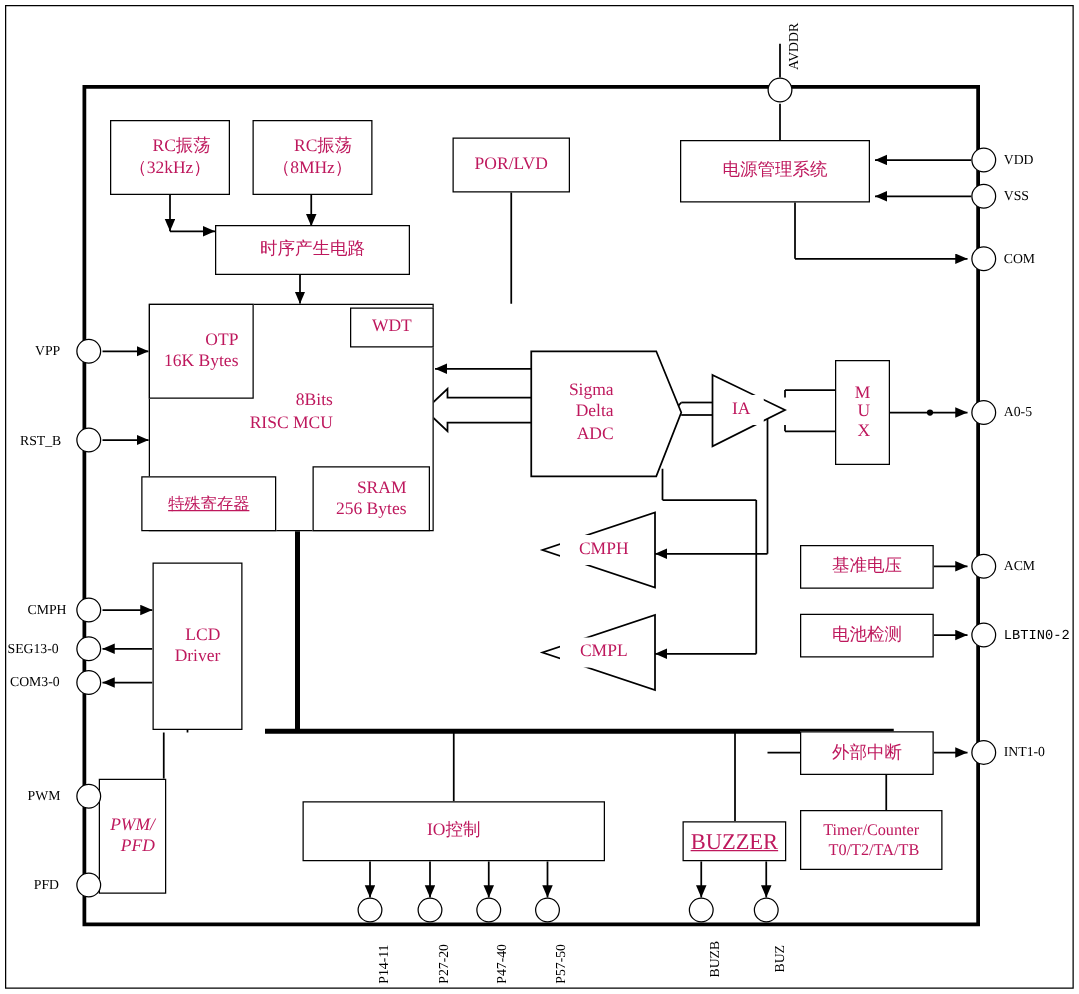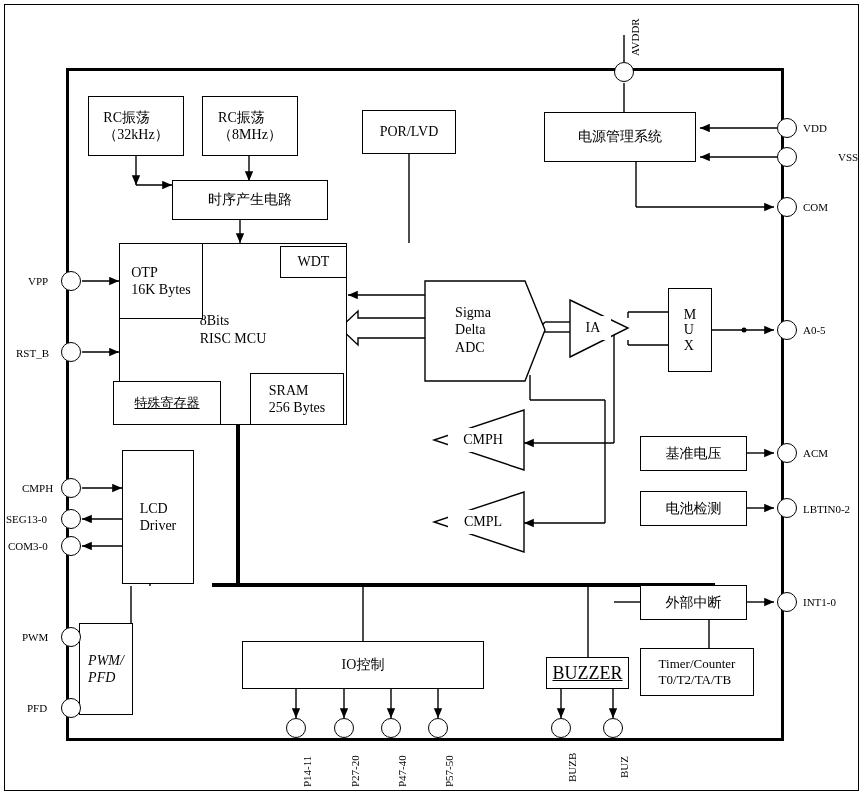--- a/index.html
+++ b/index.html
@@ -1,22 +1,22 @@
 <!DOCTYPE html>
 <html><head>
 <meta charset="utf-8">
 <style>
   html,body{margin:0;padding:0;background:#ffffff;}
   body{font-family:"Liberation Serif", serif;}
   #root{position:relative;width:863px;height:795px;background:#ffffff;overflow:hidden;}
   .frame{position:absolute;left:4px;top:4px;width:855px;height:787px;border:1px solid #000;box-sizing:border-box;}
   .chip{position:absolute;left:66px;top:68px;width:718px;height:673px;border:3px solid #000;box-sizing:border-box;}
   .box{position:absolute;border:1px solid #000;box-sizing:border-box;background:#fff;
-       display:flex;align-items:center;justify-content:center;text-align:left;
-       font-size:14px;line-height:1.25;color:#000000;}
+       display:flex;align-items:center;justify-content:center;text-align:right;
+       font-size:14px;line-height:1.25;color:#be185d;}
   .pin{position:absolute;width:20px;height:20px;border:1px solid #000;border-radius:50%;background:#fff;box-sizing:border-box;}
   .plabel{position:absolute;font-size:11px;color:#000;white-space:nowrap;font-family:"Liberation Serif",serif;}
   .vlabel{position:absolute;font-size:11px;color:#000;white-space:nowrap;transform-origin:left top;transform:rotate(-90deg);}
   svg.wires{position:absolute;left:0;top:0;width:863px;height:795px;pointer-events:none;}
   .bus{position:absolute;background:#000;}
 </style>
 </head>
 <body>
 
 <div id="root">
@@ -200,33 +200,33 @@
   <div class="box" style="left:448px;top:428px;width:70px;height:24px;border:none;">CMPH</div>
   <div class="box" style="left:448px;top:510px;width:70px;height:24px;border:none;">CMPL</div>
 
   <div class="pin" style="left:614px;top:62px;"></div>
   <div class="vlabel" style="left:629px;top:56px;">AVDDR</div>
 
   <div class="pin" style="left:777px;top:118px;"></div>
   <div class="plabel" style="left:803px;top:122px;">VDD</div>
 
   <div class="pin" style="left:777px;top:147px;"></div>
-  <div class="plabel" style="left:803px;top:151px;margin-left:35px;">VSS</div>
+  <div class="plabel" style="left:803px;top:151px;">VSS</div>
 
   <div class="pin" style="left:777px;top:197px;"></div>
   <div class="plabel" style="left:803px;top:201px;">COM</div>
 
   <div class="pin" style="left:777px;top:320px;"></div>
   <div class="plabel" style="left:803px;top:324px;">A0-5</div>
 
   <div class="pin" style="left:777px;top:443px;"></div>
   <div class="plabel" style="left:803px;top:447px;">ACM</div>
 
   <div class="pin" style="left:777px;top:498px;"></div>
-  <div class="plabel" style="left:803px;top:503px;">LBTIN0-2</div>
+  <div class="plabel" style="left:803px;top:503px;font-family:Liberation Mono, monospace;">LBTIN0-2</div>
 
   <div class="pin" style="left:777px;top:592px;"></div>
   <div class="plabel" style="left:803px;top:596px;">INT1-0</div>
 
   <div class="pin" style="left:61px;top:271px;"></div>
   <div class="plabel" style="left:28px;top:275px;">VPP</div>
 
   <div class="pin" style="left:61px;top:342px;"></div>
   <div class="plabel" style="left:16px;top:347px;">RST_B</div>
 

